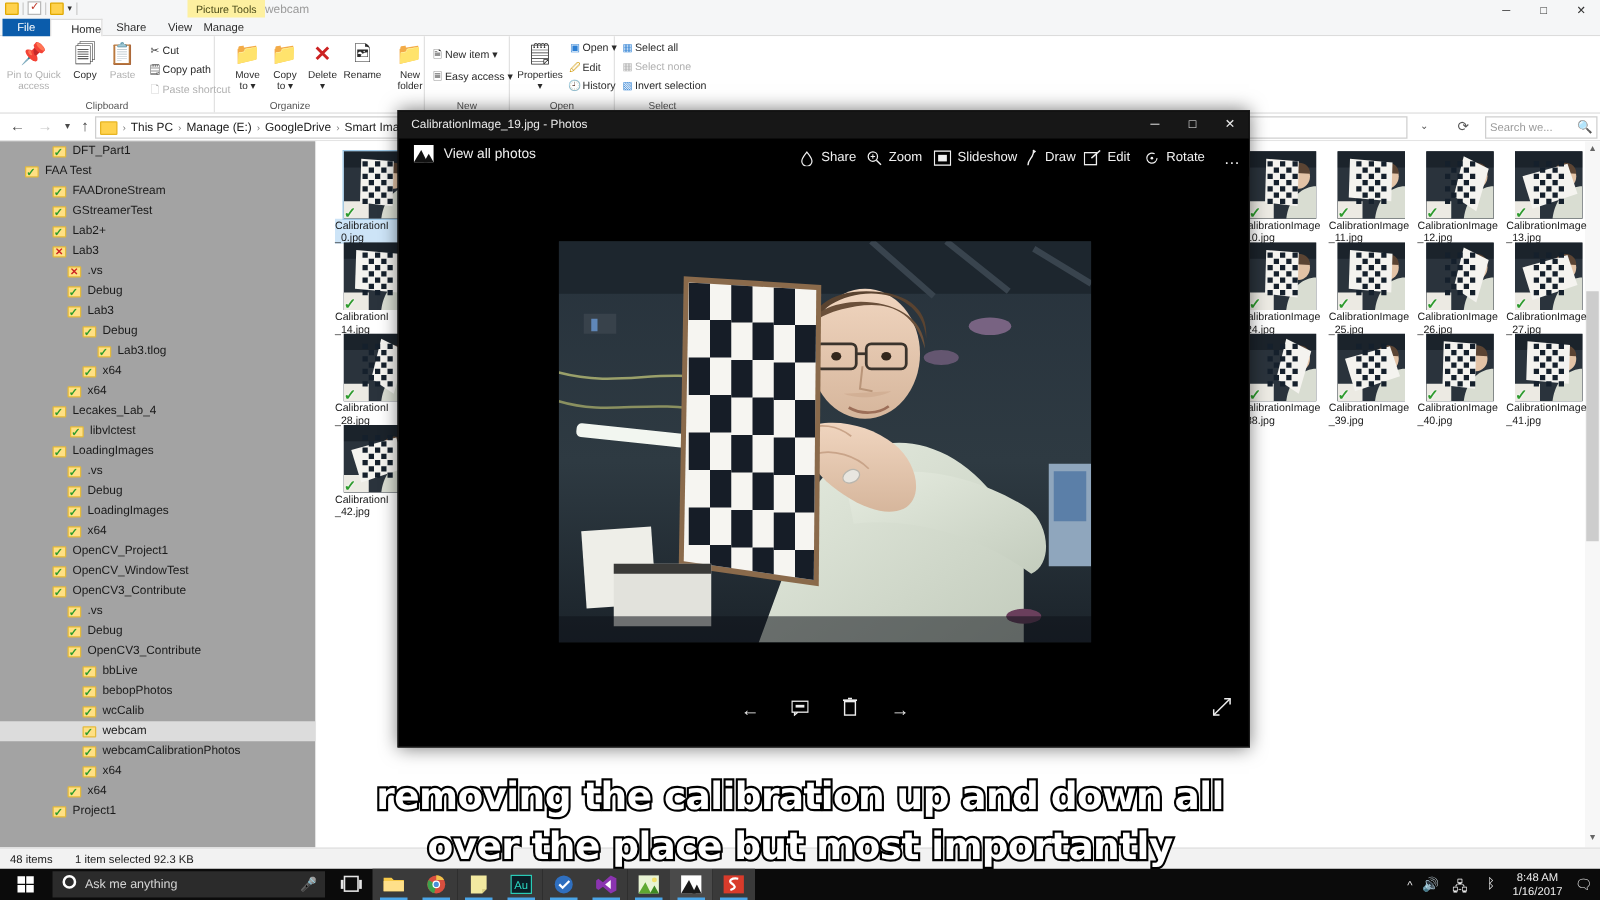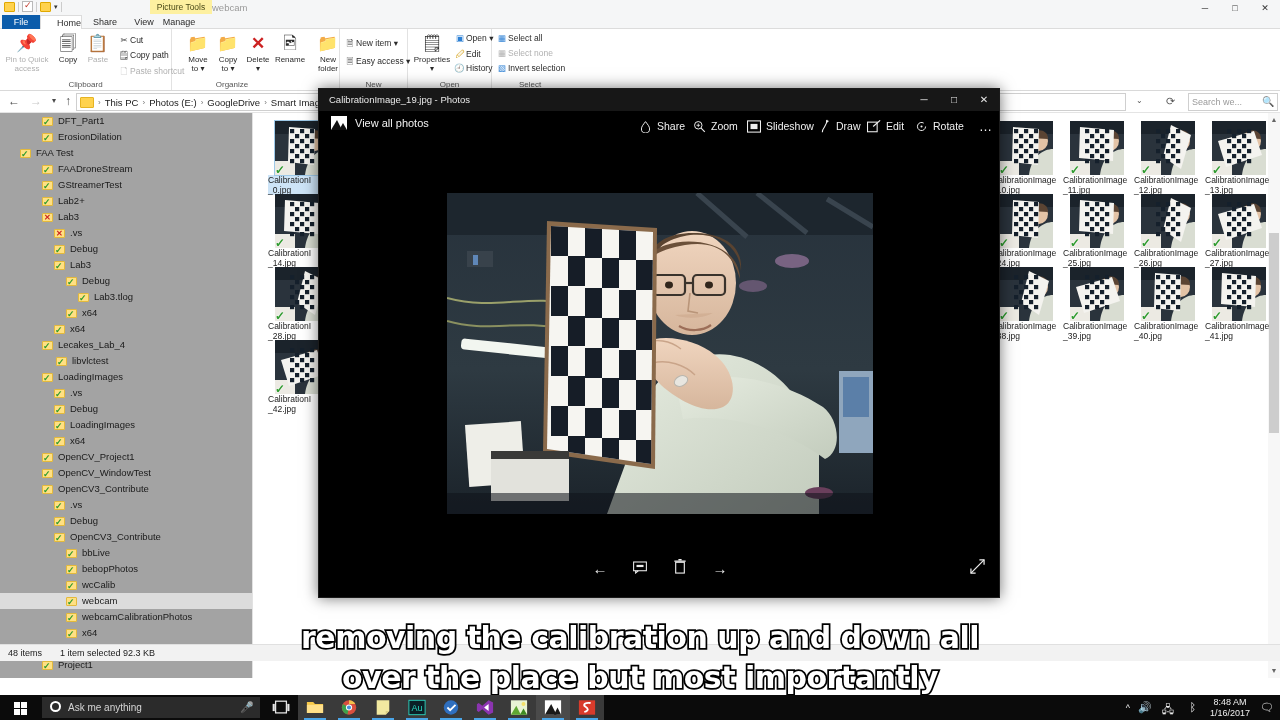--- a/index.html
+++ b/index.html
@@ -71,21 +71,21 @@
   .filelist { position:absolute; left:253px; top:113px; width:1027px; height:565px; background:#fff; overflow:hidden; }
   .thumbcell { position:absolute; width:68px; }
   .thumbimg { width:54px; height:54px; position:relative; overflow:hidden; background:#232b33; margin:0 auto; }
   .thumbname { font-size:8.5px; color:#1a1a1a; text-align:left; line-height:10px; width:66px; margin-top:0; }
   .okbadge { position:absolute; left:0; bottom:0; font-size:12px; color:#2e9b2e; font-weight:bold; line-height:10px; text-shadow:0 0 2px #fff;}
   .vscroll { position:absolute; right:0; top:0; width:12px; height:565px; background:#f7f7f7; }
   .vthumb { position:absolute; left:1px; width:10px; background:#cdcdcd; }
   .varrow { position:absolute; left:0; width:12px; height:14px; text-align:center; font-size:7px; color:#666; line-height:14px;}
 
   
-  .statusbar { position:absolute; left:0; top:644px; width:1280px; height:17px; background:#f2f2f2; border-top:1px solid #e0e0e0; font-size:9px; color:#1a1a1a; }
+  .statusbar { position:absolute; left:0; top:678px; width:1280px; height:17px; background:#f2f2f2; border-top:1px solid #e0e0e0; font-size:9px; color:#1a1a1a; }
   .statusbar span { position:absolute; top:3px; }
 
   
   #photos { position:absolute; left:318px; top:88px; width:682px; height:510px; background:#000; box-shadow:0 0 14px rgba(0,0,0,.55); border:1px solid #1b1b1b;}
   .ph-title { position:absolute; left:0; top:0; width:680px; height:22px; background:#171717; }
   .ph-title .t { position:absolute; left:10px; top:5px; font-size:9.5px; color:#e9e9e9; }
   .ph-wc { position:absolute; top:0; height:22px; width:30px; text-align:center; line-height:22px; color:#e9e9e9; font-size:10px; }
   .ph-bar { position:absolute; left:0; top:22px; width:680px; height:30px; background:#000; }
   .ph-viewall { position:absolute; left:12px; top:5px; display:flex; align-items:center; gap:8px; color:#f0f0f0; font-size:11px;}
   .ph-tool { position:absolute; top:5px; height:20px; display:flex; align-items:center; gap:5px; color:#f0f0f0; font-size:10.5px; white-space:nowrap;}
@@ -252,40 +252,36 @@
   <div class="addrbar">
     <div class="navbtn" style="left:6px">←</div>
     <div class="navbtn dis" style="left:28px">→</div>
     <div class="navbtn" style="left:46px;font-size:8px;top:5px">▾</div>
     <div class="navbtn" style="left:60px">↑</div>
     <div class="crumbbox">
       <span class="ic-folder"></span>
       <span class="crumbsep">›</span>
       <span class="crumb">This PC</span>
       <span class="crumbsep">›</span>
-      <span class="crumb">Photos (E:)</span>
+      <span class="crumb">Manage (E:)</span>
       <span class="crumbsep">›</span>
       <span class="crumb">GoogleDrive</span>
       <span class="crumbsep">›</span>
       <span class="crumb">Smart Imaging and</span>
     </div>
     <div style="position:absolute;left:1136px;top:5px;font-size:8px;color:#555">⌄</div>
     <div style="position:absolute;left:1166px;top:4px;font-size:11px;color:#555">⟳</div>
     <div class="searchbox">Search we...</div>
     <div style="position:absolute;left:1262px;top:5px;font-size:10px;color:#555">🔍</div>
   </div>
 
   <div class="navpane">
       <div class="treeitem" style="padding-left: 42px;">
         <span class="tfold ok"></span>
         <span>DFT_Part1</span>
-      </div>
-      <div class="treeitem" style="padding-left: 42px;">
-        <span class="tfold ok"></span>
-        <span>ErosionDilation</span>
       </div>
       <div class="treeitem" style="padding-left: 20px;">
         <span class="tfold ok"></span>
         <span>FAA Test</span>
       </div>
       <div class="treeitem" style="padding-left: 42px;">
         <span class="tfold ok"></span>
         <span>FAADroneStream</span>
       </div>
       <div class="treeitem" style="padding-left: 42px;">

